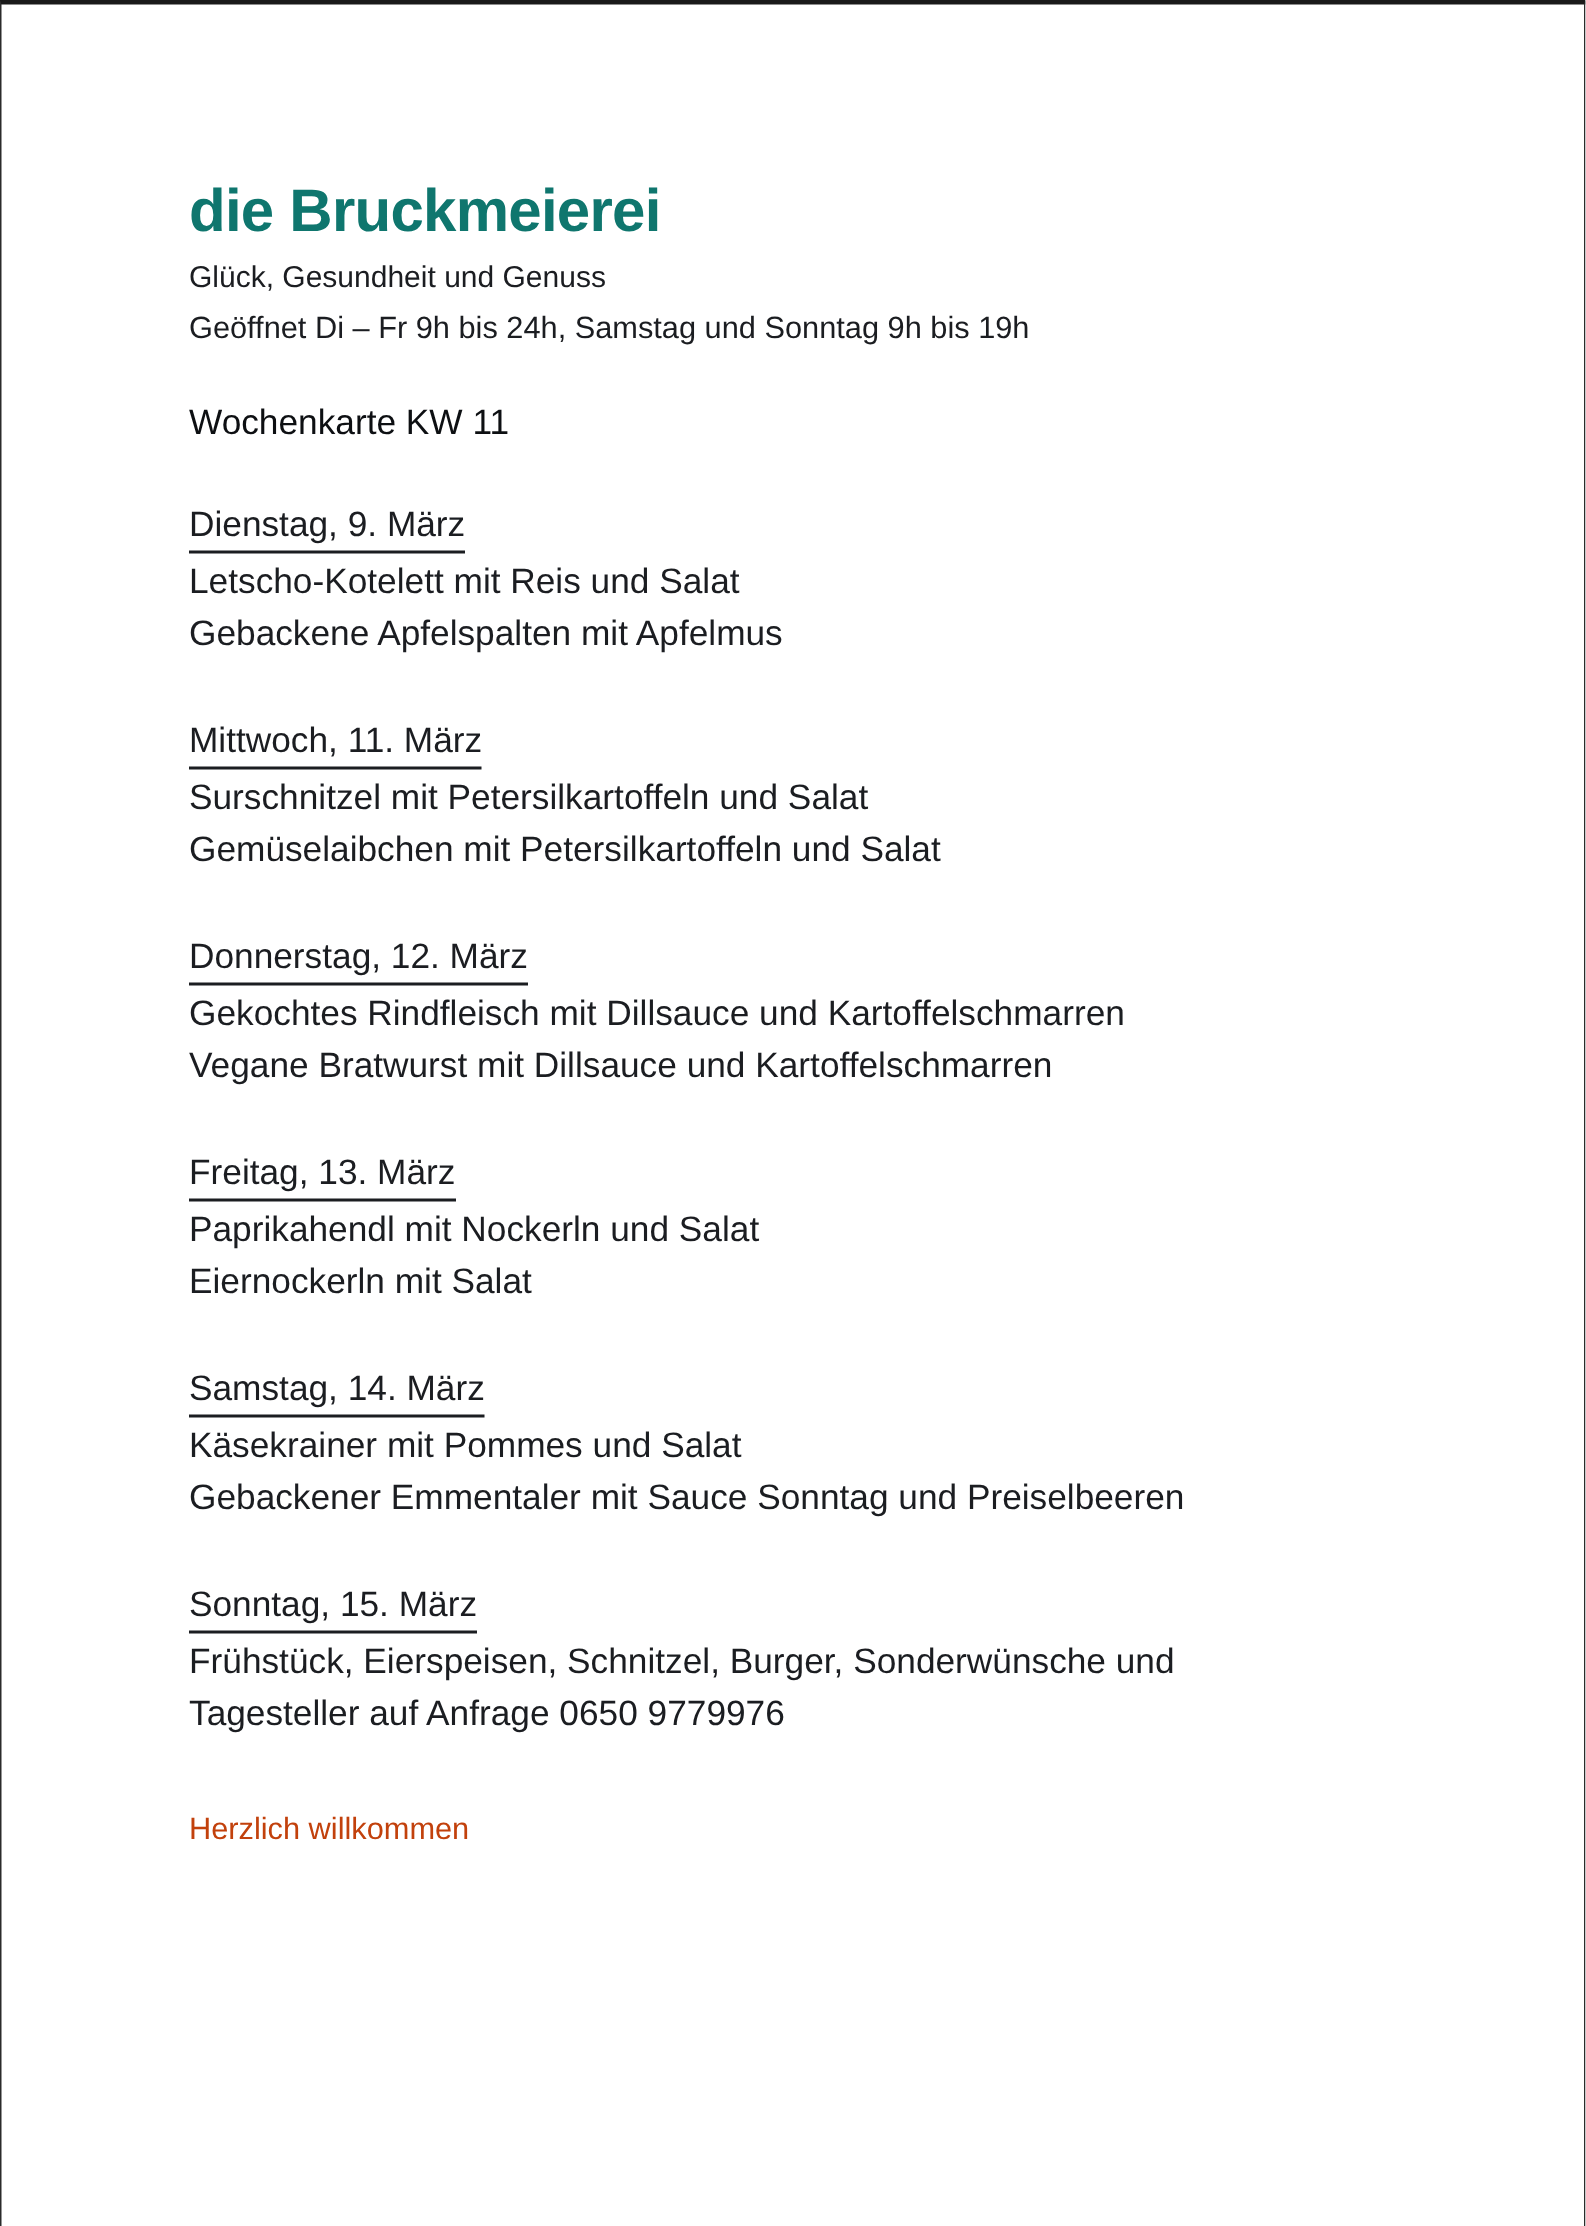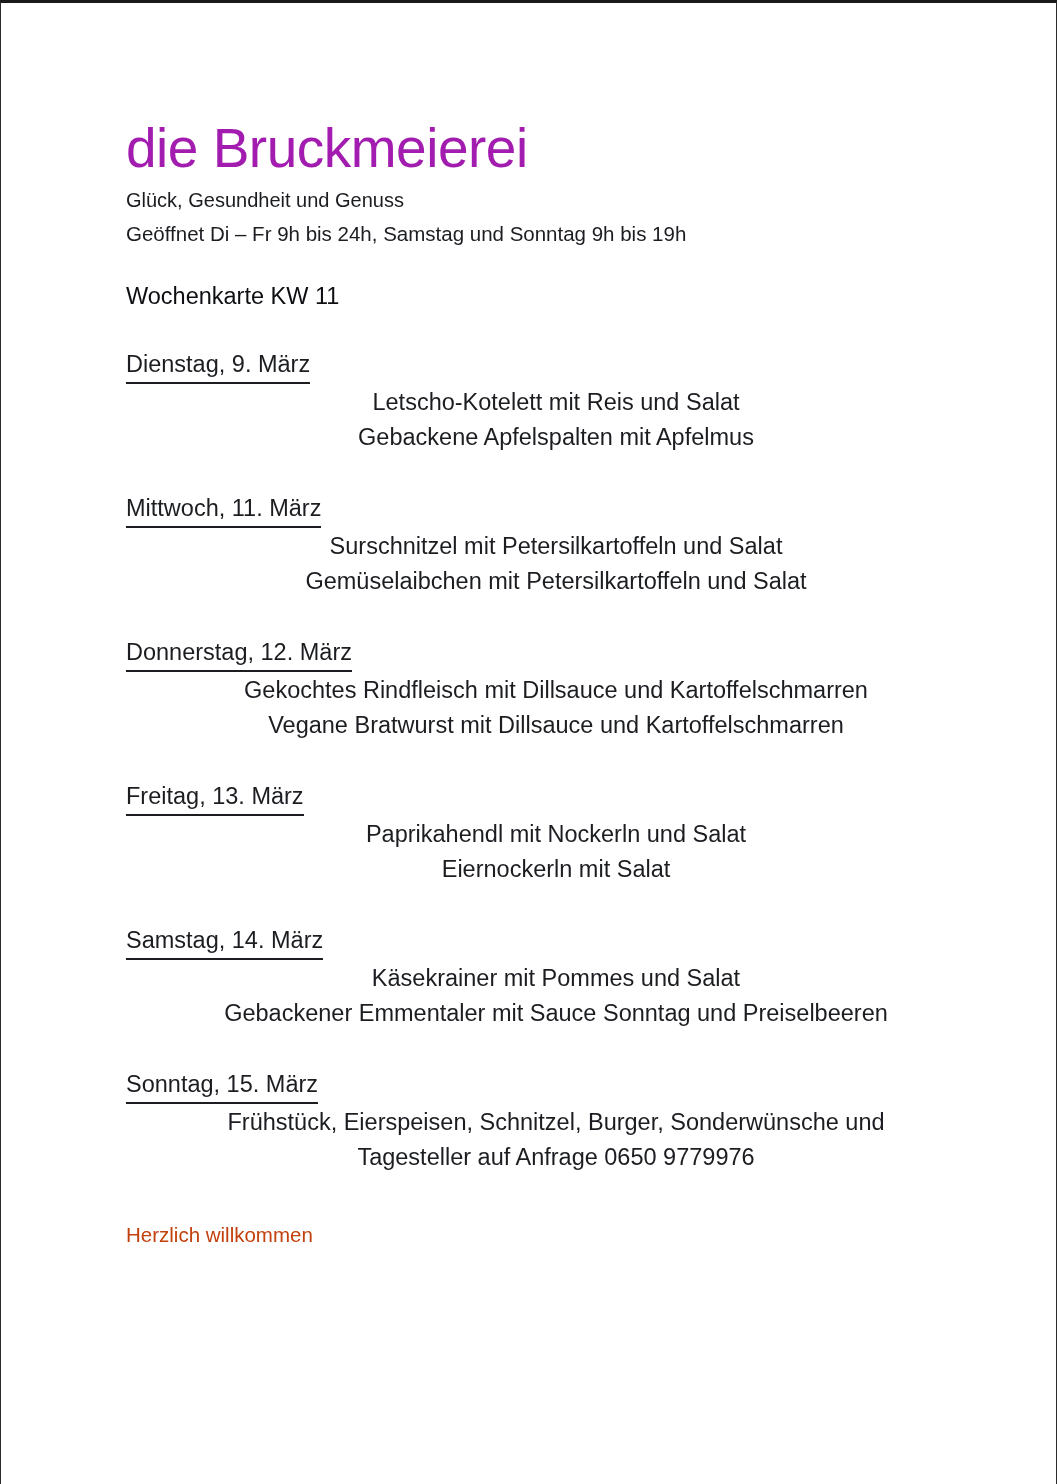--- a/index.html
+++ b/index.html
@@ -27,26 +27,26 @@
 
   .content {
     position: absolute;
     left: 125px;
     top: 118px;
     width: 860px;
   }
 
   
   .brand-title {
-    font-size: 55px;
-    font-weight: 400;
+    font-size: 40px;
+    font-weight: 700;
     letter-spacing: -0.5px;
     line-height: 1.0;
     margin: 0 0 12px 0;
-    color: #a21caf;
+    color: #0f766e;
   }
 
   .brand-tagline {
     font-size: 20px;
     font-weight: 400;
     line-height: 1.28;
     margin: 0 0 4px 0;
     color: #1b1d21;
   }
 
@@ -97,21 +97,20 @@
     list-style: none;
   }
 
   .dish {
     font-size: 23.5px;
     font-weight: 400;
     line-height: 35px;
     color: #1b1d21;
     margin: 0;
     white-space: nowrap;
-    text-align: center;
   }
 
   
   .closing {
     font-size: 20.5px;
     font-weight: 400;
     line-height: 31px;
     margin: 44px 0 0 0;
     color: #c2410c;
   }

